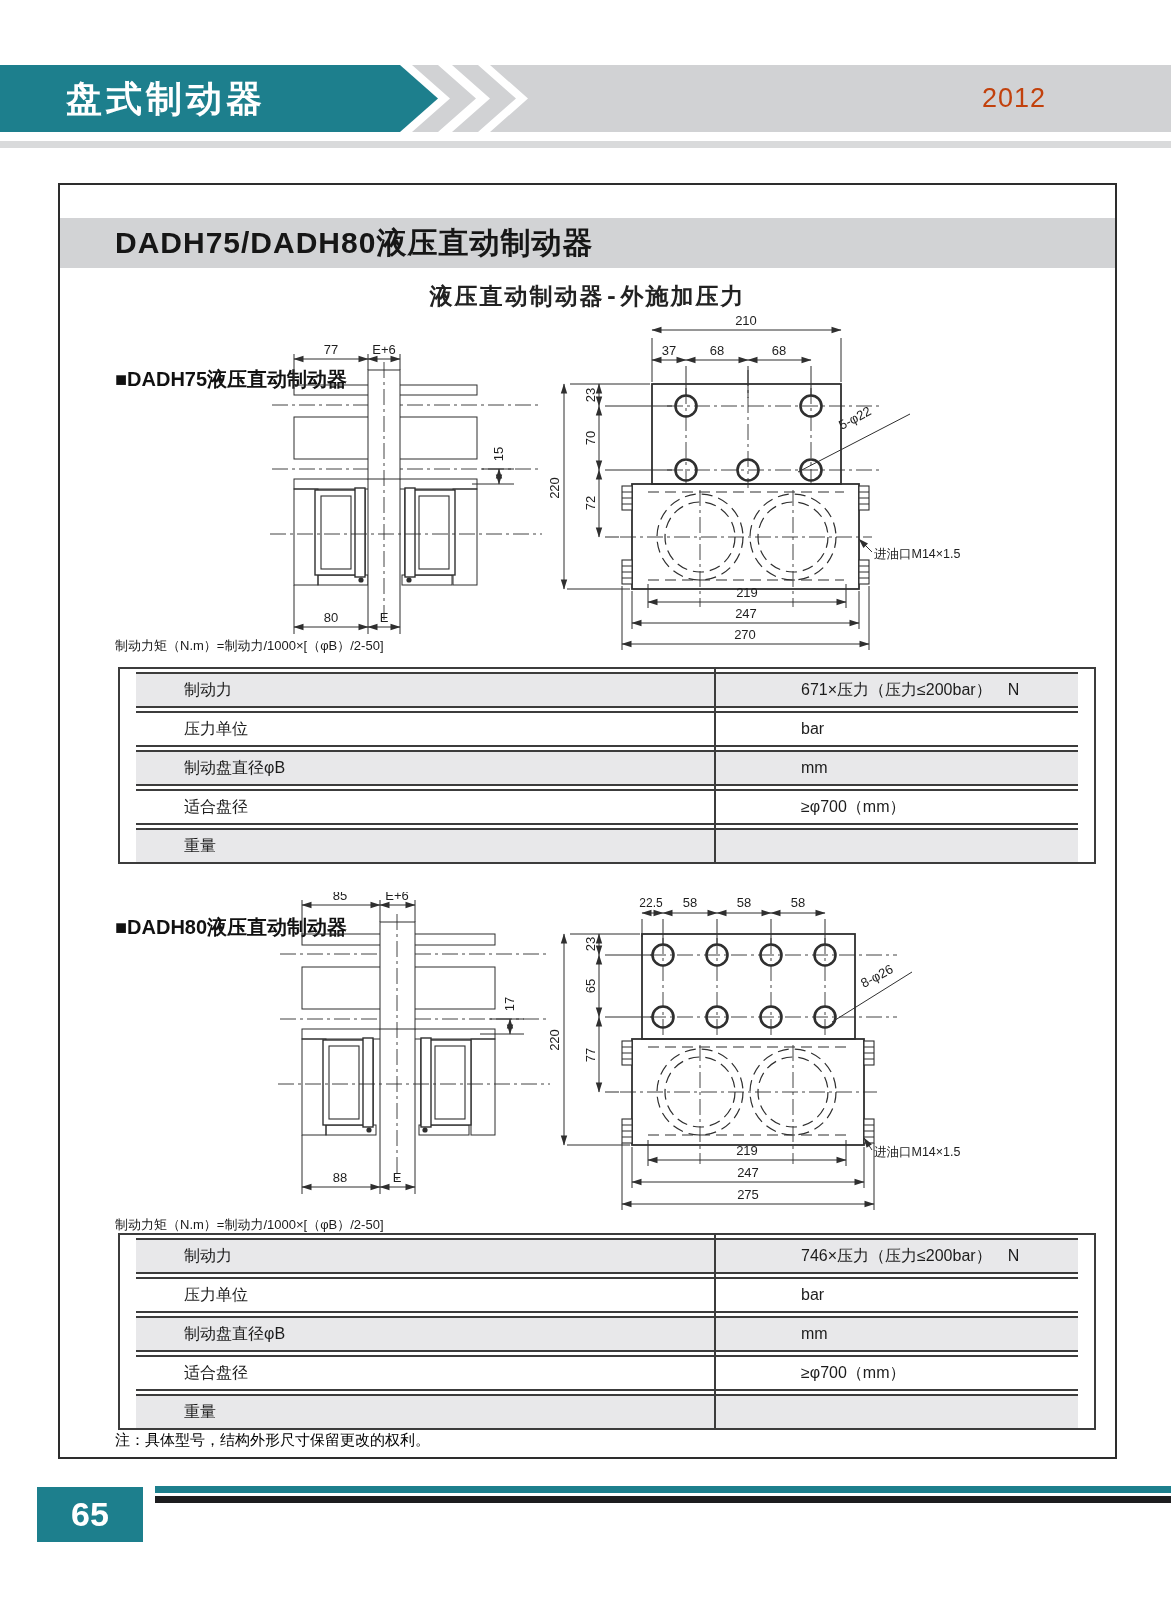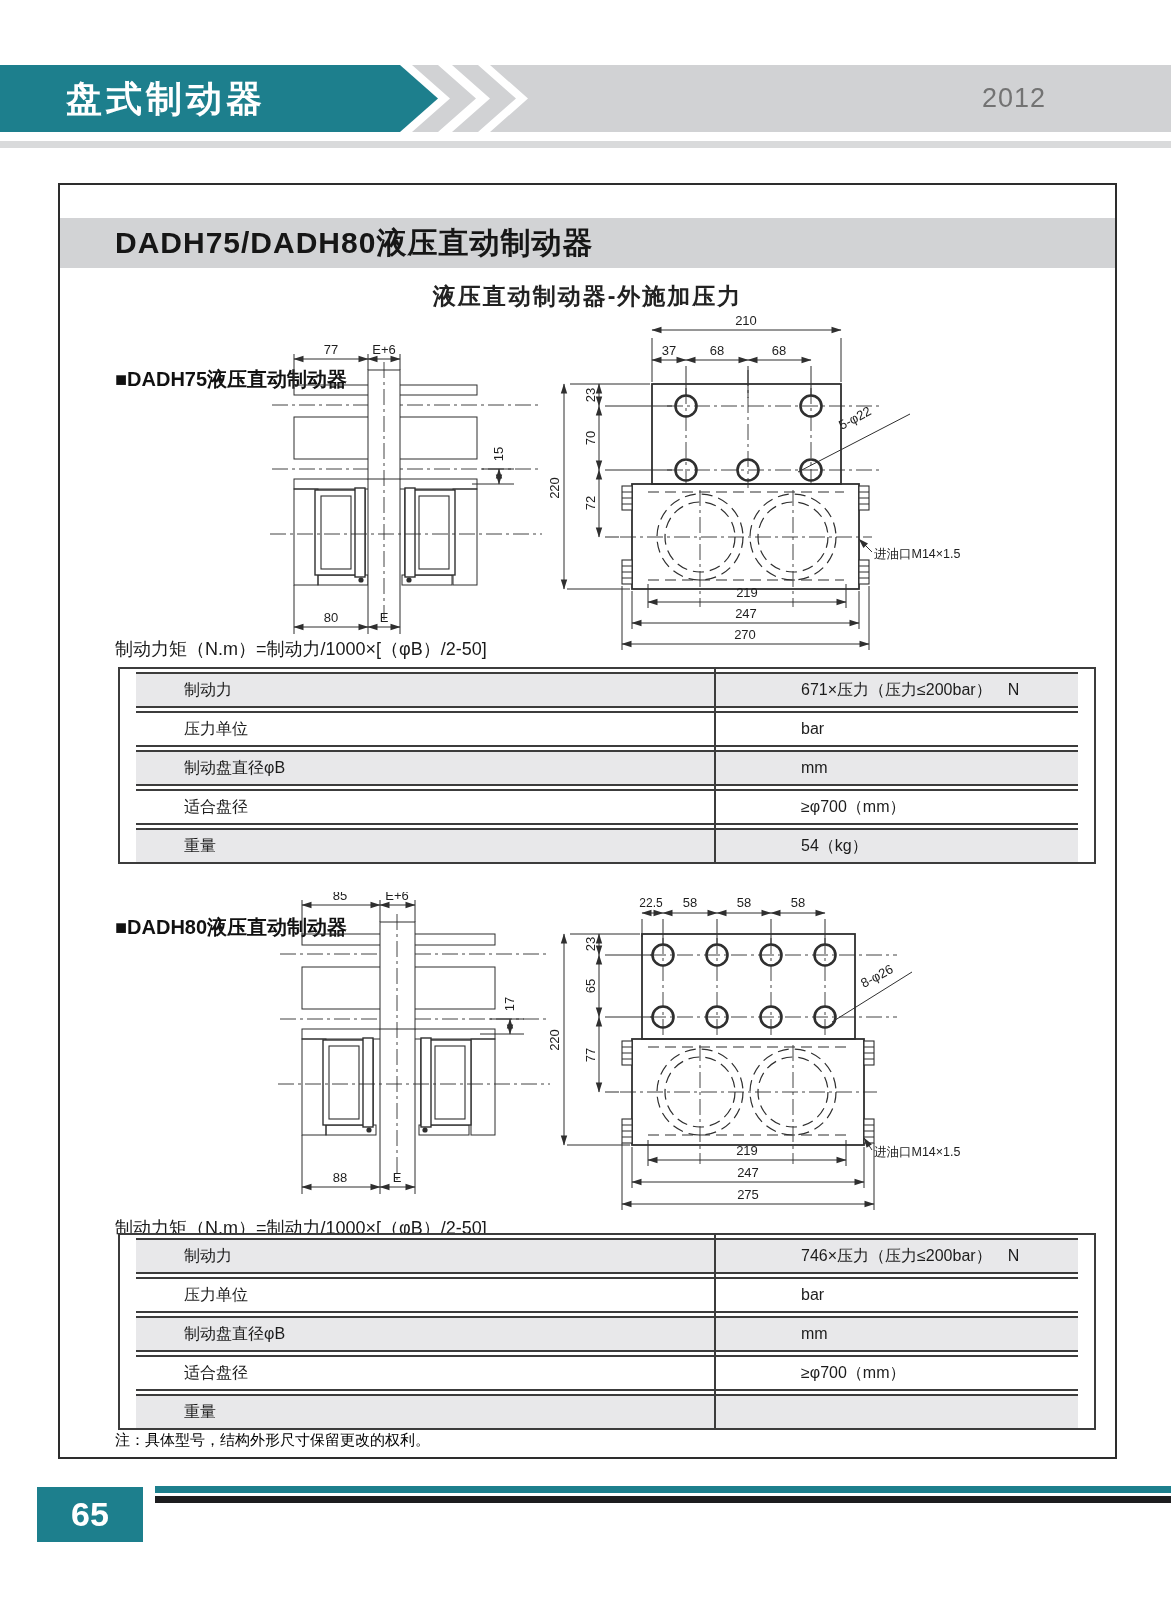--- a/index.html
+++ b/index.html
@@ -11,32 +11,32 @@
                clip-path:polygon(0 0,100% 0,100% 100%,0 100%,38px 50%);}
   .chev{position:absolute;top:0;height:67px;width:64px;background:#d1d2d4;
         clip-path:polygon(0 0,26px 0,64px 50%,26px 100%,0 100%,38px 50%);}
   .chev.c1{left:412px;}
   .chev.c2{left:452px;}
   .teal-arrow{position:absolute;left:0;top:0;width:438px;height:67px;background:#1d7f8d;
         clip-path:polygon(0 0,400px 0,438px 50%,400px 100%,0 100%);}
   .banner-title{position:absolute;left:66px;top:0;height:67px;line-height:67px;
         color:#fff;font-size:36px;font-weight:bold;letter-spacing:4px;}
   .banner-year{position:absolute;right:125px;top:0;height:67px;line-height:67px;
-        color:#737373;font-size:27px;letter-spacing:1px;}
+        color:#c2410c;font-size:27px;letter-spacing:1px;}
   .under-strip{position:absolute;left:0;top:141px;width:1171px;height:7px;background:#d9dadb;}
   
   .frame{position:absolute;left:58px;top:183px;width:1055px;height:1272px;
          border:2px solid #2d2d2d;background:#fff;}
   .title-bar{position:absolute;left:0;top:33px;width:100%;height:50px;background:#d2d3d5;}
   .title-bar .t{position:absolute;left:55px;top:0;height:50px;line-height:50px;
          font-size:30px;font-weight:bold;color:#161616;letter-spacing:1px;}
   .subtitle{position:absolute;left:0;top:96px;width:100%;text-align:center;
-         font-size:23px;font-weight:bold;letter-spacing:2px;color:#222;}
+         font-size:23px;font-weight:bold;letter-spacing:2px;color:#222;font-family:Liberation Mono, monospace;}
   .sec-head{position:absolute;left:55px;font-size:20px;font-weight:bold;color:#111;margin-top:48px;}
-  .formula{position:absolute;left:55px;font-size:18px;color:#1a1a1a;}
+  .formula{position:absolute;left:55px;font-size:13px;color:#1a1a1a;}
   .note{position:absolute;left:55px;font-size:15px;color:#000000;}
   
   .spec-table{position:absolute;left:58px;width:974px;border:2px solid #3c3c3c;background:#fff;}
   .spec-row{position:relative;display:flex;height:32px;line-height:32px;
             border-top:2px solid #3c3c3c;border-bottom:2px solid #3c3c3c;margin:3px 16px;}
   .spec-row:first-child{border-top:none;margin-top:0;}
   .spec-row:last-child{border-bottom:none;margin-bottom:0;}
   .spec-row.alt{background:#e8e8ea;}
   .spec-row .label{width:594px;padding-left:48px;font-size:16px;box-sizing:border-box;}
   .spec-row .value{flex:1;padding-left:71px;font-size:16px;box-sizing:border-box;}
@@ -258,21 +258,20 @@
       <div class="spec-row alt">
         <div class="label">制动盘直径φB</div>
         <div class="value">mm</div>
       </div>
       <div class="spec-row">
         <div class="label">适合盘径</div>
         <div class="value">≥φ700（mm）</div>
       </div>
       <div class="spec-row alt">
         <div class="label">重量</div>
-        <div class="value">54（kg）</div>
       </div>
     </div>
 
     <div class="sec-head" style="top:681px;">■DADH80液压直动制动器</div>
 
     <svg class="drw" style="top:707px;" width="990" height="325" viewBox="0 0 990 325">
 
       <g>
         <line class="tn" x1="180" y1="42" x2="180" y2="8"></line>
         <line class="tn" x1="258" y1="30" x2="258" y2="8"></line>

